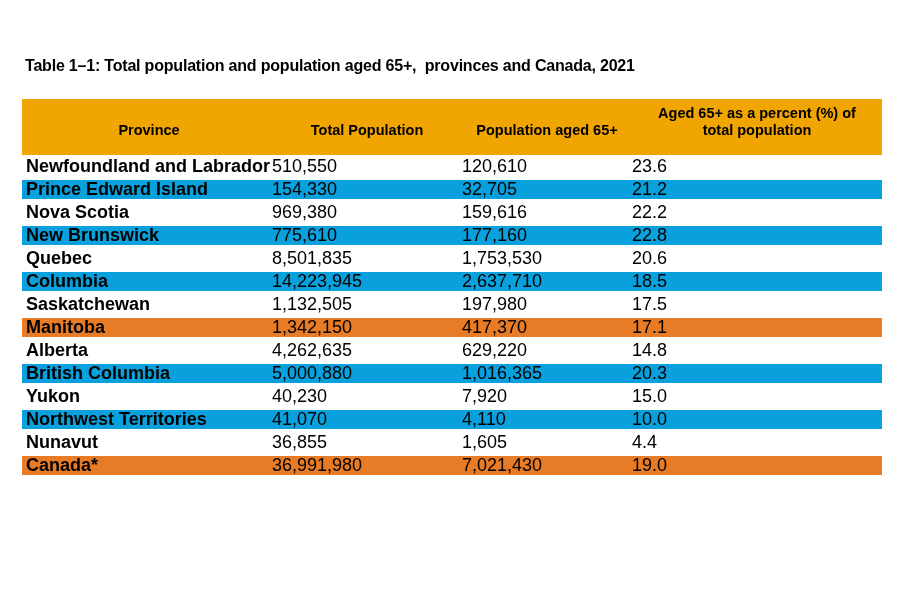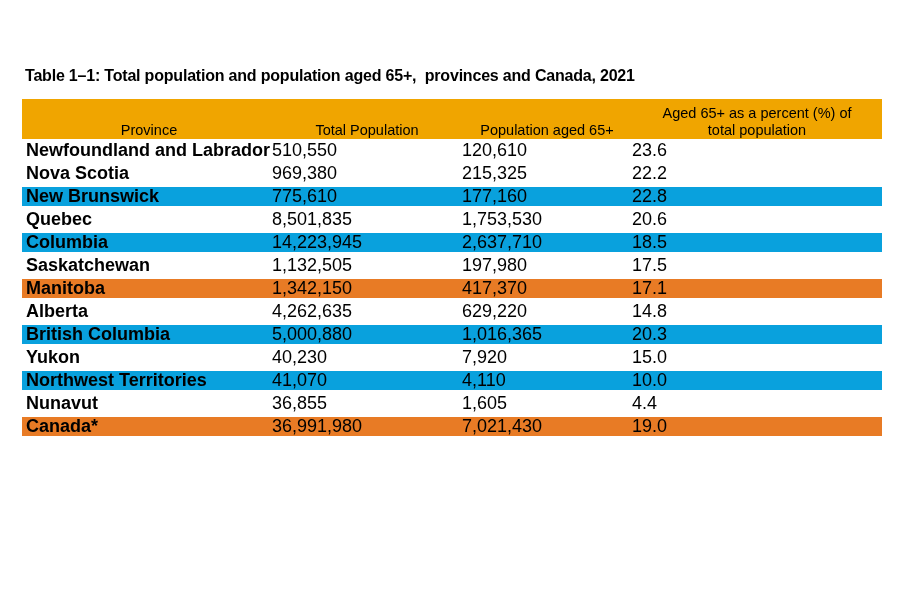--- a/index.html
+++ b/index.html
@@ -6,21 +6,21 @@
   body {
     width: 900px; height: 600px;
     background: #ffffff;
     font-family: "Liberation Sans", sans-serif;
     color: #000;
     position: relative;
     overflow: hidden;
   }
   .title {
     position: absolute;
-    left: 25px; top: 67px;
+    left: 25px; top: 57px;
     font-size: 16px;
     font-weight: bold;
     letter-spacing: -0.2px;
     white-space: pre;
   }
   .tbl-wrap {
     position: absolute;
     left: 22px; top: 99px;
     width: 860px;
   }
@@ -29,24 +29,24 @@
     border-spacing: 0;
     table-layout: fixed;
     width: 860px;
   }
   col.c1 { width: 250px; }
   col.c2 { width: 190px; }
   col.c3 { width: 170px; }
   col.c4 { width: 250px; }
   thead th {
     background: var(--header-bg, #F0A500);
-    font-weight: normal;
+    font-weight: bold;
     font-size: 14.5px;
     vertical-align: bottom;
-    padding: 6px 0 0 0;
+    padding: 6px 0 16px 0;
     height: 33px;
     line-height: 17px;
   }
   th.h-province { text-align: center; padding-left: 4px; }
   th.h-center { text-align: center; }
   .h-line { display: block; text-align: center; }
   tbody td {
     height: 19px;
     line-height: 19px;
     padding: 0;
@@ -87,24 +87,30 @@
         </th>
       </tr>
     </thead>
     <tbody>
         <tr class="row-none">
           <td class="td-province">Newfoundland and Labrador</td>
           <td class="td-num">510,550</td>
           <td class="td-num">120,610</td>
           <td class="td-num">23.6</td>
         </tr>
+        <tr class="row-blue">
+          <td class="td-province">Prince Edward Island</td>
+          <td class="td-num">154,330</td>
+          <td class="td-num">32,705</td>
+          <td class="td-num">21.2</td>
+        </tr>
         <tr class="row-none">
           <td class="td-province">Nova Scotia</td>
           <td class="td-num">969,380</td>
-          <td class="td-num">215,325</td>
+          <td class="td-num">159,616</td>
           <td class="td-num">22.2</td>
         </tr>
         <tr class="row-blue">
           <td class="td-province">New Brunswick</td>
           <td class="td-num">775,610</td>
           <td class="td-num">177,160</td>
           <td class="td-num">22.8</td>
         </tr>
         <tr class="row-none">
           <td class="td-province">Quebec</td>

